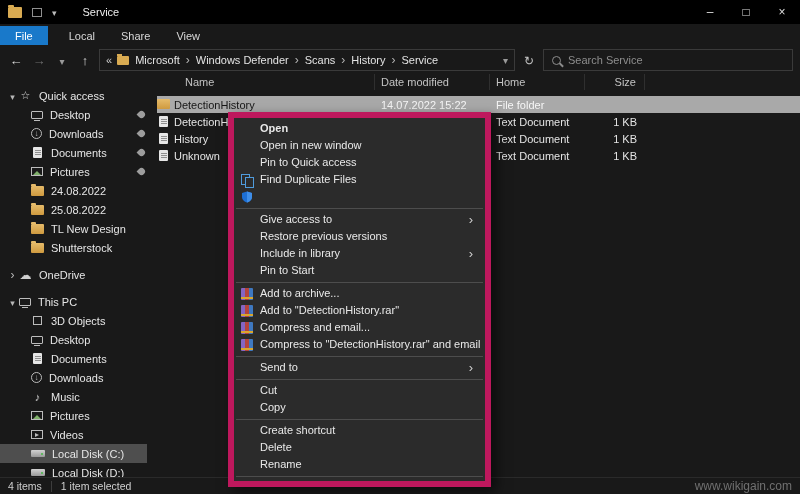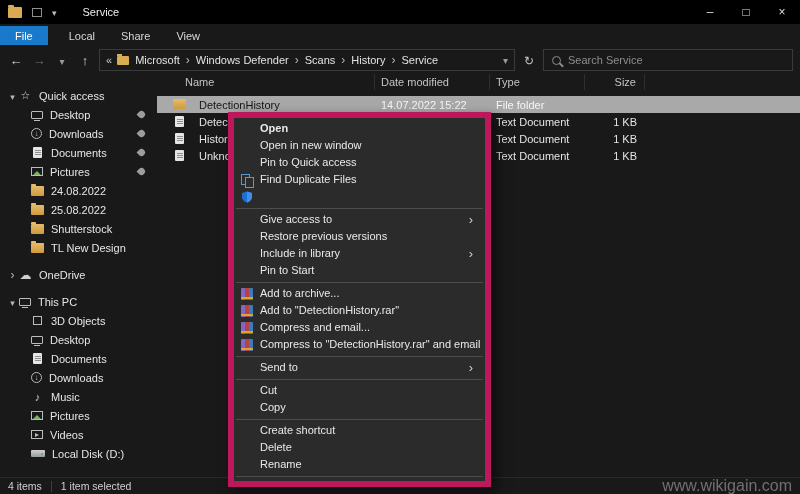--- a/index.html
+++ b/index.html
@@ -84,21 +84,21 @@
   
   .content{flex:1;position:relative}
   .cols{display:flex;height:20px;color:#c3c3c3}
   .col{height:16px;line-height:16px;border-right:1px solid #2f2f2f}
   .col-name{width:218px;padding-left:28px}
   .col-date{width:115px;padding-left:6px}
   .col-type{width:95px;padding-left:6px}
   .col-size{width:60px;text-align:right;padding-right:8px}
   .rows{margin-top:2px}
   .frow{display:flex;align-items:center;height:17px;color:#e4e4e4}
-  .c-name{width:218px;display:flex;gap:13px;padding-left:16px;overflow:hidden}
+  .c-name{width:218px;display:flex;gap:4px;padding-left:0;overflow:hidden}
   .c-date{width:115px;padding-left:6px}
   .c-type{width:95px;padding-left:6px}
   .c-size{width:60px;text-align:right;padding-right:8px}
   .frow.sel{background:#a9a9a9}
   .frow.sel .c-name{color:#161616}
   .frow.sel .c-date,.frow.sel .c-type{color:#f6f6f6}
 
   
   .ctx{position:absolute;left:228px;top:112px;width:263px;background:#2b2b2b;border:6px solid #be185d;
        box-shadow:5px 5px 12px rgba(0,0,0,.55);padding:2px 0;z-index:9}
@@ -111,21 +111,21 @@
   .mi-dup::before{content:"";position:absolute;left:0;top:0;width:7px;height:9px;border:1px solid #4f9bdc;background:#2b2b2b}
   .mi-dup::after{content:"";position:absolute;left:4px;top:3px;width:7px;height:9px;border:1px solid #4f9bdc;background:#2b2b2b}
   .mi-rar{width:12px;height:12px;border-radius:1px;
           background:linear-gradient(90deg,#8465c3 0 33%,#b5443c 33% 66%,#3e78c0 66% 100%)}
   .mi-rar::after{content:"";position:absolute;left:0;right:0;bottom:1px;height:2px;background:#d9a62e}
 
   
   .statusbar{position:absolute;left:0;right:0;bottom:0;height:17px;background:#191919;border-top:1px solid #2a2a2a;
              display:flex;align-items:center;padding:0 8px;gap:9px;color:#d0d0d0;font-size:10.5px}
   .sb-div{width:1px;height:11px;background:#3d3d3d}
-  .watermark{margin-left:auto;color:#707070;font-size:16px}
+  .watermark{margin-left:auto;color:#707070;font-size:12px}
 </style>
 </head>
 <body>
 
 <div class="titlebar">
   <div class="qat">
     <span class="app-ic"></span>
     <span class="qat-box"></span>
     <span class="i-chevdown-sm"></span>
   </div>
@@ -203,25 +203,25 @@
     <div class="sbi lv1">
       <span class="ic ic-folder"></span>
       <span class="lbl">24.08.2022</span>
     </div>
     <div class="sbi lv1">
       <span class="ic ic-folder"></span>
       <span class="lbl">25.08.2022</span>
     </div>
     <div class="sbi lv1">
       <span class="ic ic-folder"></span>
+      <span class="lbl">TL New Design</span>
+    </div>
+    <div class="sbi lv1">
+      <span class="ic ic-folder"></span>
       <span class="lbl">Shutterstock</span>
-    </div>
-    <div class="sbi lv1">
-      <span class="ic ic-folder"></span>
-      <span class="lbl">TL New Design</span>
     </div>
     <div class="sbi lv0 gap8">
       <span class="chev i-chevright"></span>
       <span class="ic ic-cloud"></span>
       <span class="lbl">OneDrive</span>
     </div>
     <div class="sbi lv0 gap8">
       <span class="chev i-chevdown"></span>
       <span class="ic ic-monitor"></span>
       <span class="lbl">This PC</span>
@@ -247,31 +247,35 @@
       <span class="lbl">Music</span>
     </div>
     <div class="sbi lv1">
       <span class="ic ic-pictures"></span>
       <span class="lbl">Pictures</span>
     </div>
     <div class="sbi lv1">
       <span class="ic ic-video"></span>
       <span class="lbl">Videos</span>
     </div>
+    <div class="sbi lv1 sb-sel">
+      <span class="ic ic-drive"></span>
+      <span class="lbl">Local Disk (C:)</span>
+    </div>
     <div class="sbi lv1">
       <span class="ic ic-drive"></span>
       <span class="lbl">Local Disk (D:)</span>
     </div>
   </div>
 
   <div class="content">
     <div class="cols">
       <span class="col col-name">Name</span>
       <span class="col col-date">Date modified</span>
-      <span class="col col-type">Type</span>
+      <span class="col col-type">Home</span>
       <span class="col col-size">Size</span>
     </div>
     <div class="rows">
       <div class="frow sel">
         <span class="c-name">
           <span class="ic ic-folder"></span>
           <span>DetectionHistory</span>
         </span>
         <span class="c-date">14.07.2022 15:22</span>
         <span class="c-type">File folder</span>

